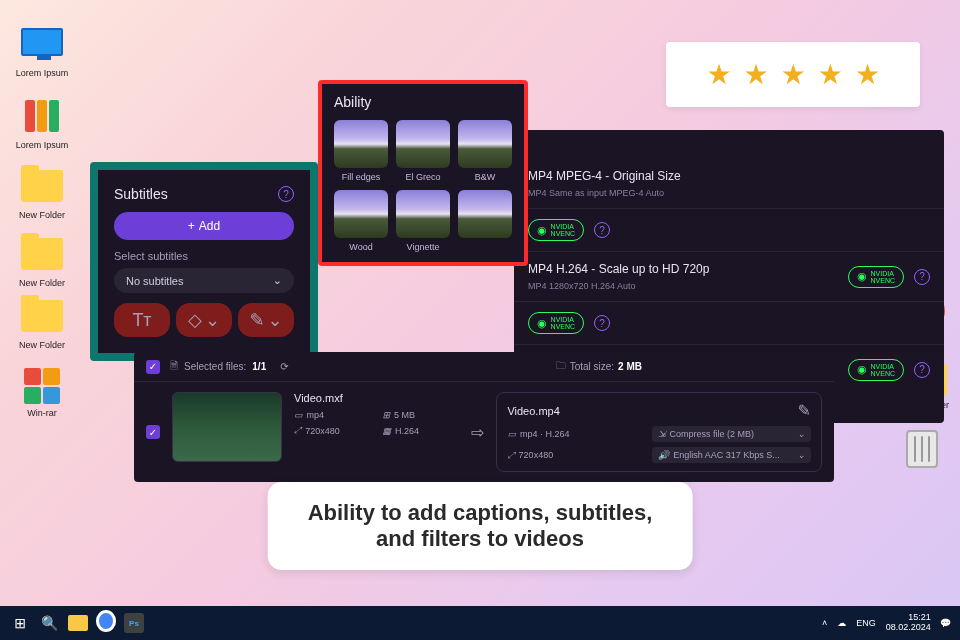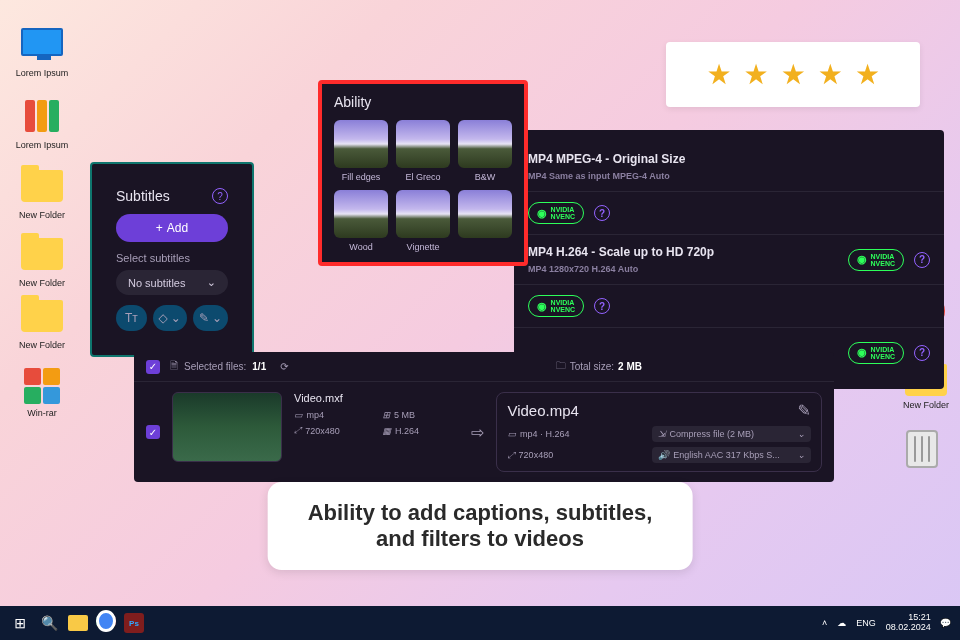--- a/index.html
+++ b/index.html
@@ -19,41 +19,41 @@
 .tb-left { display: flex; align-items: center; gap: 6px; }
 .tb-ico { width: 24px; height: 24px; display: flex; align-items: center; justify-content: center; color: #fff; font-size: 14px; }
 .tb-right { display: flex; align-items: center; gap: 10px; color: #fff; font-size: 9px; }
 .tb-time { text-align: right; line-height: 1.1; }
 
 
 .rating-card { position: absolute; top: 42px; right: 40px; background: #fff; padding: 16px 40px; border-radius: 4px; box-shadow: 0 2px 6px rgba(0,0,0,.08); display: flex; gap: 12px; z-index: 40; }
 .star { color: #f2b01e; font-size: 28px; }
 
 
-.subtitles { position: absolute; top: 162px; left: 90px; width: 164px; background: #1a1424; border: 2px solid #0f766e; border-radius: 4px; padding: 24px; z-index: 70; color: #e8e4f0; }
+.subtitles { position: absolute; top: 162px; left: 90px; width: 228px; background: #1a1424; border: 8px solid #0f766e; border-radius: 4px; padding: 16px; z-index: 70; color: #e8e4f0; }
 .subtitles .hdr { display: flex; justify-content: space-between; align-items: center; margin-bottom: 10px; }
 .subtitles .hdr h3 { font-size: 14px; font-weight: 500; }
 .subtitles .q { width: 16px; height: 16px; border: 1.5px solid #9362ff; border-radius: 50%; display: flex; align-items: center; justify-content: center; color: #9362ff; font-size: 10px; }
 .add-btn { width: 100%; background: #6d3fd8; border: none; border-radius: 16px; padding: 7px; color: #fff; font-size: 12px; display: flex; align-items: center; justify-content: center; gap: 4px; cursor: pointer; }
 .subt-label { font-size: 11px; color: #a89fb8; margin: 10px 0 6px; }
 .select-box { width: 100%; background: #2a2535; border: none; border-radius: 14px; padding: 6px 12px; color: #d4cce0; font-size: 11px; display: flex; justify-content: space-between; align-items: center; cursor: pointer; }
 .tool-row { display: flex; gap: 6px; margin-top: 10px; }
-.tool-btn { flex: 1; background: #0c4a6e; border: none; border-radius: 14px; padding: 6px; display: flex; align-items: center; justify-content: center; gap: 3px; cursor: pointer; color: #a89fb8; font-size: 12px; text-align: right; }
+.tool-btn { flex: 1; background: #7f1d1d; border: none; border-radius: 14px; padding: 6px; display: flex; align-items: center; justify-content: center; gap: 3px; cursor: pointer; color: #a89fb8; font-size: 18px; text-align: right; }
 
 
 .effects { position: absolute; top: 80px; left: 318px; width: 210px; background: #1a1424; border: 4px solid #ff2b2b; border-radius: 4px; padding: 10px 12px; z-index: 65; color: #e8e4f0; }
 .effects h3 { font-size: 14px; font-weight: 500; margin-bottom: 10px; }
 .fx-grid { display: grid; grid-template-columns: repeat(3, 1fr); gap: 8px; }
 .fx-item { text-align: center; }
 .fx-thumb { width: 54px; height: 48px; border-radius: 6px; background: linear-gradient(180deg, #8a7fd8 0%, #c4b8ed 40%, #e8e4f5 50%, #4a5a3a 60%, #2d3a1f 100%); margin: 0 auto; }
 .fx-lbl { font-size: 9px; color: #c4b8d8; margin-top: 4px; }
 .fx-link { grid-column: 2 / 4; text-align: center; font-size: 9px; color: #9362ff; text-decoration: underline; line-height: 1.4; padding: 10px 0; border: 1px dashed #4a3f5a; border-radius: 6px; }
 
 
-.formats { position: absolute; top: 130px; right: 16px; width: 430px; background: #1a1424; border-radius: 4px; padding: 12px 0; z-index: 30; color: #e8e4f0; font-weight: bold; }
+.formats { position: absolute; top: 130px; right: 16px; width: 430px; background: #1a1424; border-radius: 4px; padding: 29px 0; z-index: 30; color: #e8e4f0; }
 .fmt-row { padding: 10px 14px; border-bottom: 1px solid #2a2535; display: flex; justify-content: space-between; align-items: center; }
 .fmt-row:last-child { border-bottom: none; }
 .fmt-info .title { font-size: 12px; margin-bottom: 5px; }
 .fmt-info .meta { font-size: 9px; color: #8a7fa0; }
 .fmt-actions { display: flex; align-items: center; gap: 10px; }
 .nv-badge { border: 1.5px solid #2dff5a; border-radius: 14px; padding: 3px 8px; font-size: 7px; color: #2dff5a; display: flex; align-items: center; gap: 4px; line-height: 1; }
 .nv-badge .nv-ico { font-size: 11px; }
 .q2 { width: 16px; height: 16px; border: 1.5px solid #9362ff; border-radius: 50%; display: flex; align-items: center; justify-content: center; color: #9362ff; font-size: 10px; }
 
 
@@ -63,21 +63,21 @@
 .fb-top .tot { margin-left: auto; margin-right: 180px; display: flex; align-items: center; gap: 4px; }
 .fb-body { display: flex; align-items: stretch; padding: 10px 12px; gap: 12px; }
 .fb-thumb { width: 110px; height: 70px; border-radius: 6px; background: linear-gradient(180deg, #1a3a2a 0%, #2d5a3a 50%, #3a6a4a 100%); border: 1px solid #3a2f4a; }
 .fb-src { width: 165px; }
 .fb-src .fn { font-size: 11px; margin-bottom: 6px; }
 .fb-grid { display: grid; grid-template-columns: 1fr 1fr; gap: 5px 12px; font-size: 9px; color: #a89fb8; }
 .fb-grid span { display: flex; align-items: center; gap: 4px; }
 .fb-arrow { display: flex; align-items: center; color: #a89fb8; font-size: 16px; }
 .fb-dst { flex: 1; border: 1px solid #3a2f4a; border-radius: 8px; padding: 8px 10px; }
 .fb-dst .fn-row { display: flex; justify-content: space-between; align-items: center; margin-bottom: 6px; }
-.fb-dst .fn { font-size: 15px; }
+.fb-dst .fn { font-size: 11px; }
 .fb-dst-grid { display: grid; grid-template-columns: 1fr 1.2fr; gap: 5px 12px; font-size: 9px; color: #a89fb8; }
 .fb-dst-grid span { display: flex; align-items: center; gap: 4px; }
 .fb-dst .compress { background: #2a2535; border-radius: 4px; padding: 3px 6px; display: flex; align-items: center; justify-content: space-between; }
 .fb-check { display: flex; align-items: center; }
 .ck { width: 14px; height: 14px; background: #6d3fd8; border-radius: 3px; display: flex; align-items: center; justify-content: center; color: #fff; font-size: 10px; }
 
 
 .caption { position: absolute; bottom: 70px; left: 50%; transform: translateX(-50%); background: #fff; border-radius: 14px; padding: 18px 40px; text-align: center; font-size: 22px; font-weight: 600; color: #2a2a2a; box-shadow: 0 3px 10px rgba(0,0,0,.1); z-index: 90; }
 
 
@@ -365,21 +365,21 @@
 </div>
 
 <div class="taskbar">
   <div class="tb-left">
     <div class="tb-ico">⊞</div>
     <div class="tb-ico">🔍</div>
     <div class="tb-ico" style="background:#f9c946;width:20px;height:16px;border-radius:2px;"></div>
     <div class="tb-ico">
         <div class="chrome" style="width:20px;height:20px;"></div>
       </div>
-    <div class="tb-ico" style="background:#7f1d1d;width:20px;height:20px;border-radius:3px;font-size:8px;color:#31a8ff;font-weight:bold">Ps</div>
+    <div class="tb-ico" style="background:#404040;width:20px;height:20px;border-radius:3px;font-size:8px;color:#31a8ff;font-weight:bold">Ps</div>
   </div>
   <div class="tb-right">
     <span>˄</span>
     <span>☁</span>
     <span>ENG</span>
     <div class="tb-time">
       <div>15:21</div>
       <div>08.02.2024</div>
     </div>
     <span>💬</span>

